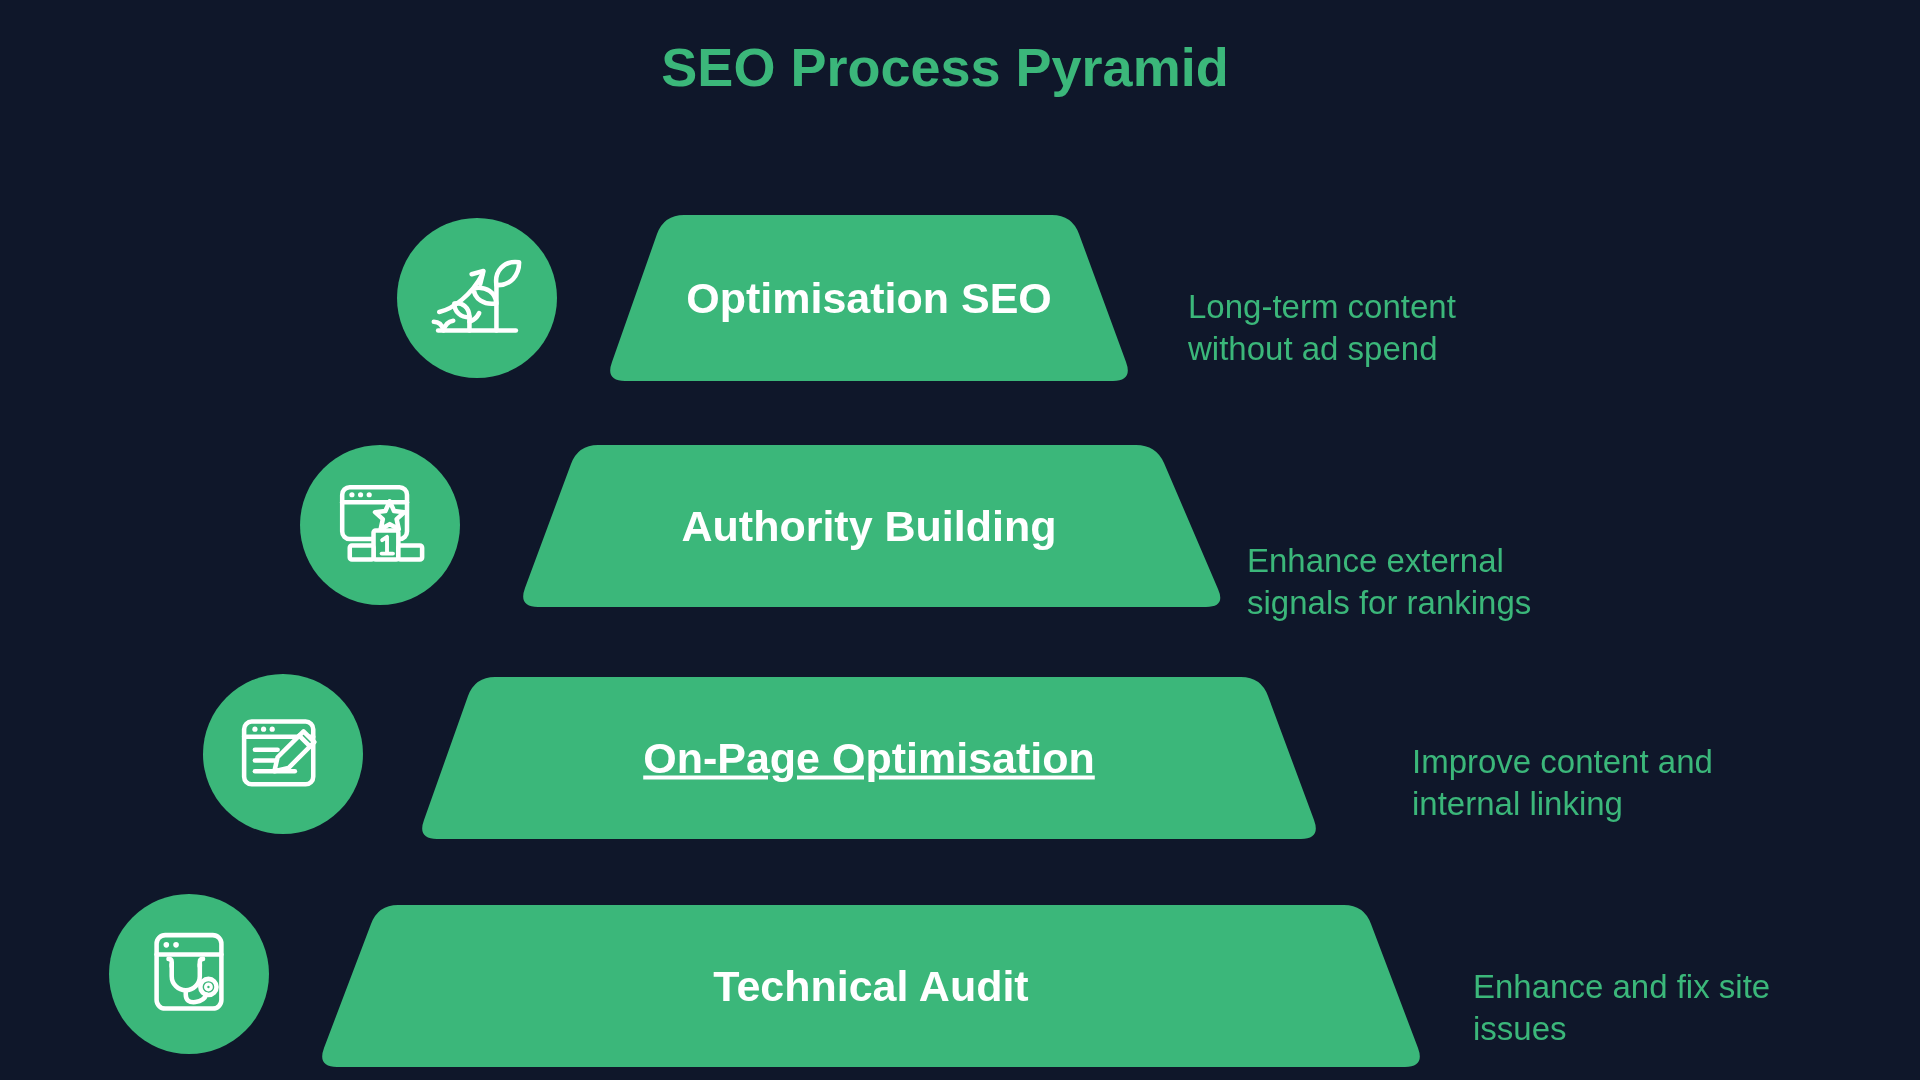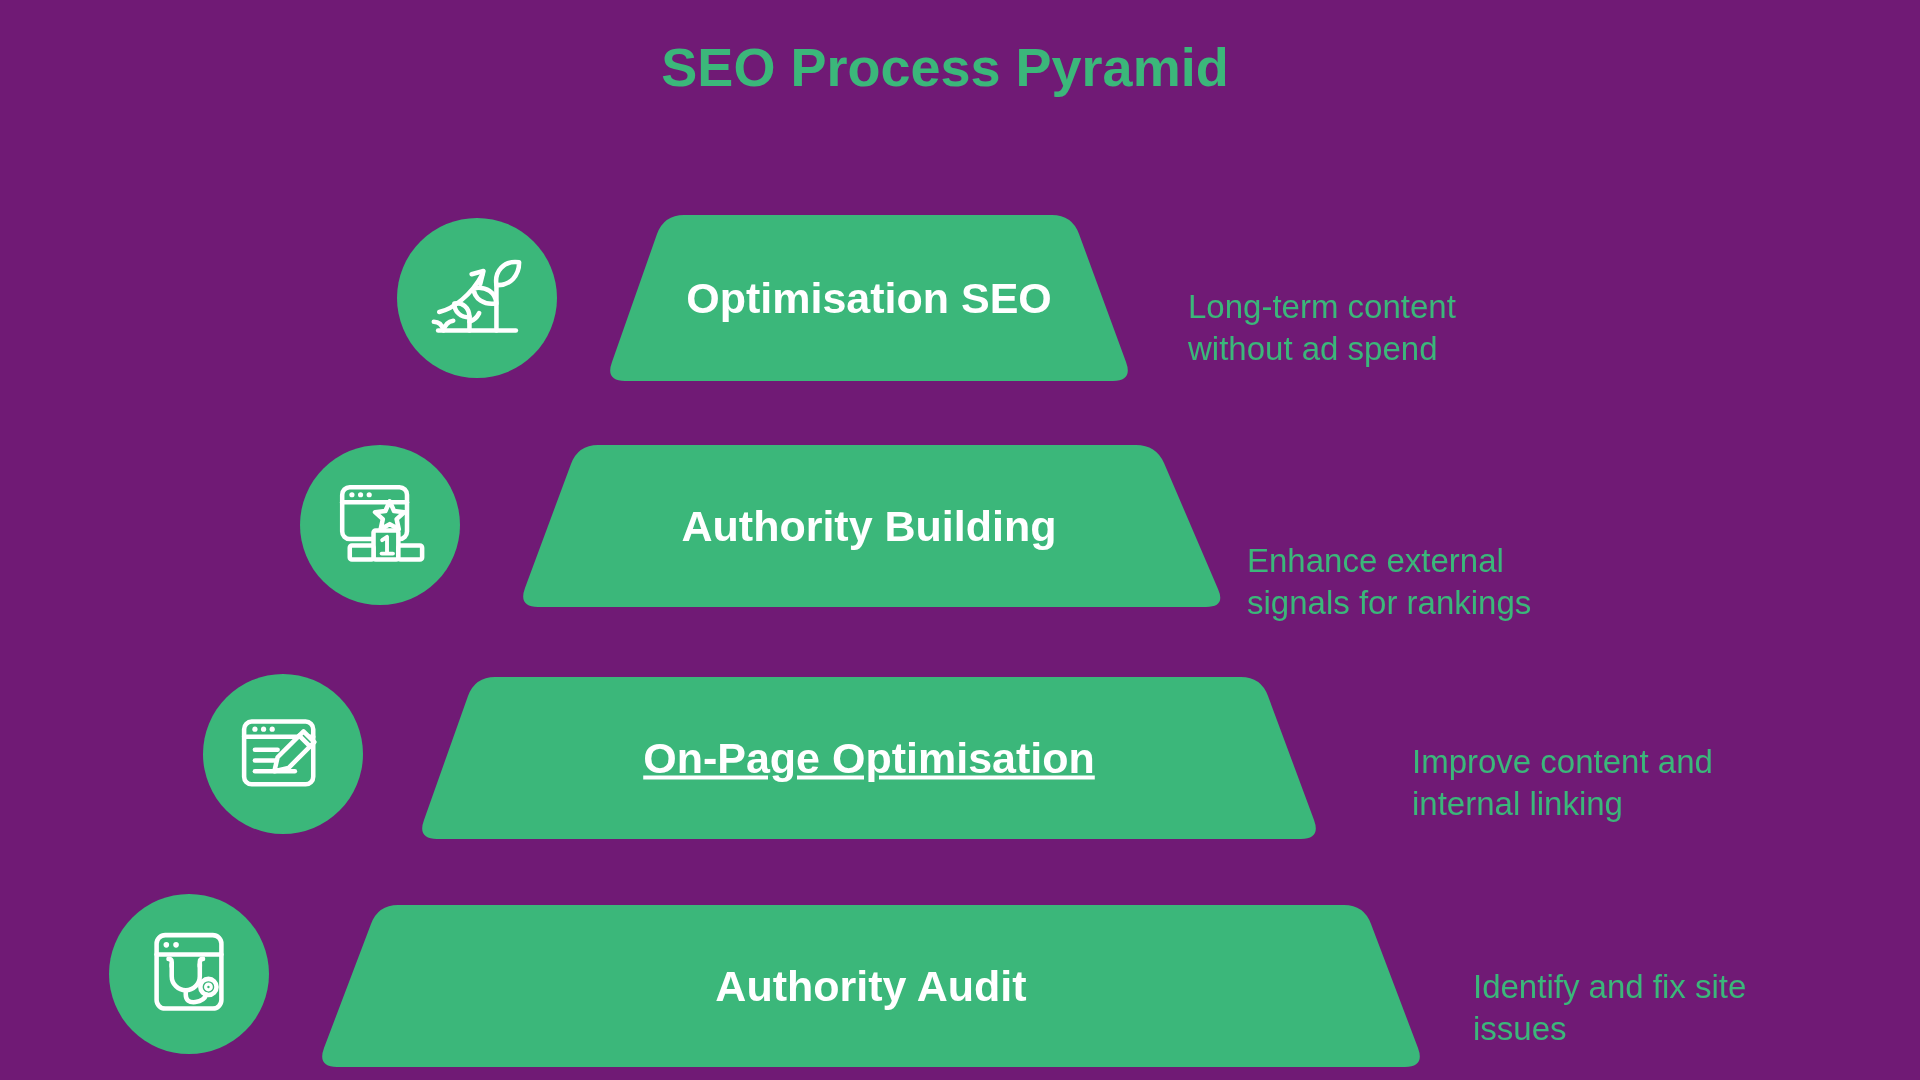--- a/index.html
+++ b/index.html
@@ -1,17 +1,17 @@
 <!DOCTYPE html>
 <html><head>
 <meta charset="utf-8">
 <style>
   html,body{margin:0;padding:0;background:#ffffff;}
   #stage{
-    position:relative;width:1920px;height:1080px;overflow:hidden;background:#701a75;
+    position:relative;width:1920px;height:1080px;overflow:hidden;background:#0f172a;
     font-family:"Liberation Sans","DejaVu Sans",sans-serif;
   }
   .title{
     position:absolute;top:38px;left:945px;transform:translateX(-50%);
     font-size:54px;font-weight:bold;color:#3bb77a;white-space:nowrap;line-height:1.1;
   }
   #shapes{position:absolute;left:0;top:0;width:1920px;height:1080px;}
   .level-label{
     position:absolute;transform:translate(-50%,-50%);
     font-size:43px;font-weight:bold;color:#ffffff;white-space:nowrap;
@@ -40,29 +40,29 @@
   <svg id="shapes" viewBox="0 0 1920 1080" xmlns="http://www.w3.org/2000/svg">
     <path fill="#3bb77a" d="M 684 215 L 1052 215 Q 1072 215 1079 234 L 1126 362 Q 1133 381 1113 381 L 625 381 Q 605 381 612 362 L 657 234 Q 664 215 684 215 Z"></path>
     <path fill="#3bb77a" d="M 598 445 L 1136 445 Q 1156 445 1164 463 L 1218 589 Q 1226 607 1206 607 L 538 607 Q 518 607 525 588 L 571 464 Q 578 445 598 445 Z"></path>
     <path fill="#3bb77a" d="M 495 677 L 1241 677 Q 1261 677 1268 696 L 1314 820 Q 1321 839 1301 839 L 437 839 Q 417 839 424 820 L 468 696 Q 475 677 495 677 Z"></path>
     <path fill="#3bb77a" d="M 398 905 L 1344 905 Q 1364 905 1371 924 L 1418 1048 Q 1425 1067 1405 1067 L 337 1067 Q 317 1067 324 1048 L 371 924 Q 378 905 398 905 Z"></path>
   </svg>
 
   <div class="level-label" style="left:869px;top:298px;">Optimisation SEO</div>
   <div class="level-label" style="left:869px;top:526px;">Authority Building</div>
   <div class="level-label" style="left:869px;top:758px;text-decoration:underline;">On-Page Optimisation</div>
-  <div class="level-label" style="left:871px;top:986px;">Authority Audit</div>
+  <div class="level-label" style="left:871px;top:986px;">Technical Audit</div>
 
   <div class="level-caption" style="left:1188px;top:286px;">Long-term content
 without ad spend</div>
   <div class="level-caption" style="left:1247px;top:516px;margin-top:24px;">Enhance external
 signals for rankings</div>
   <div class="level-caption" style="left:1412px;top:741px;">Improve content and
 internal linking</div>
-  <div class="level-caption" style="left:1473px;top:966px;">Identify and fix site
+  <div class="level-caption" style="left:1473px;top:966px;">Enhance and fix site
 issues</div>
 
   <div class="icon-circle" style="left:397px;top:218px;">
     <svg viewBox="0 0 100 100">
       <path class="stroke" d="M14 80 H86"></path>
       <path class="stroke" d="M19 80 Q17 72 10 72 M19 80 Q21 72 28 71"></path>
       <path class="stroke" d="M43 80 V67"></path>
       <path class="stroke" d="M43 68 C43 58 36 54 29 55 C29 63 35 68 43 68 Z"></path>
       <path class="stroke" d="M43 72 Q49 70 52 64"></path>
       <path class="stroke" d="M68 80 V37"></path>

